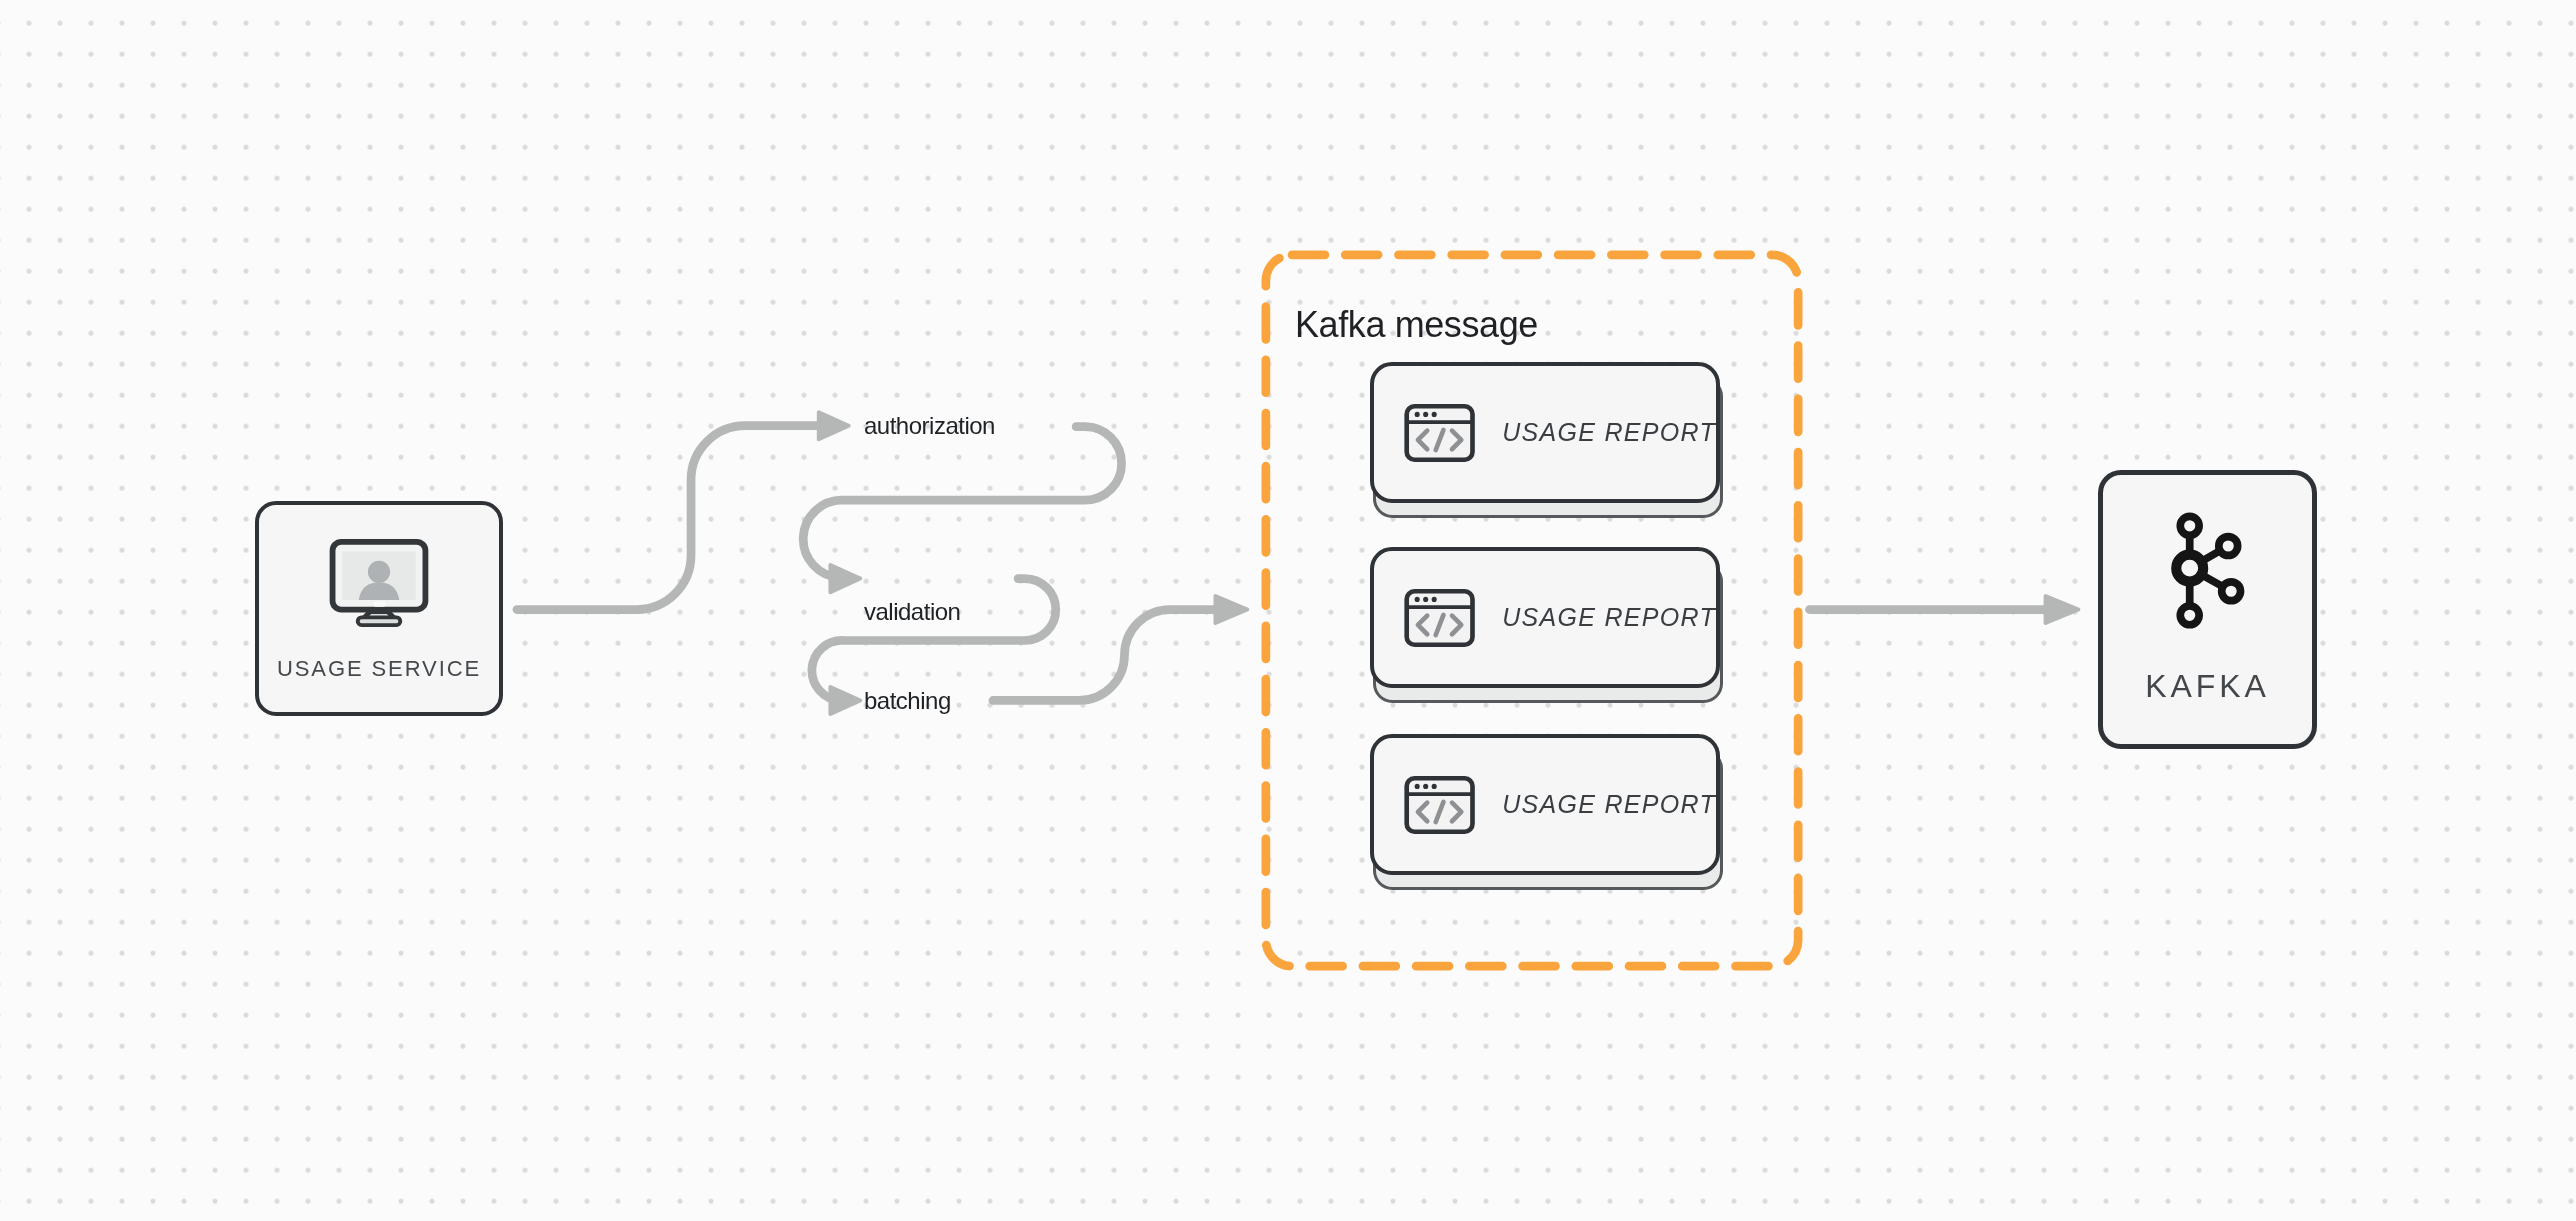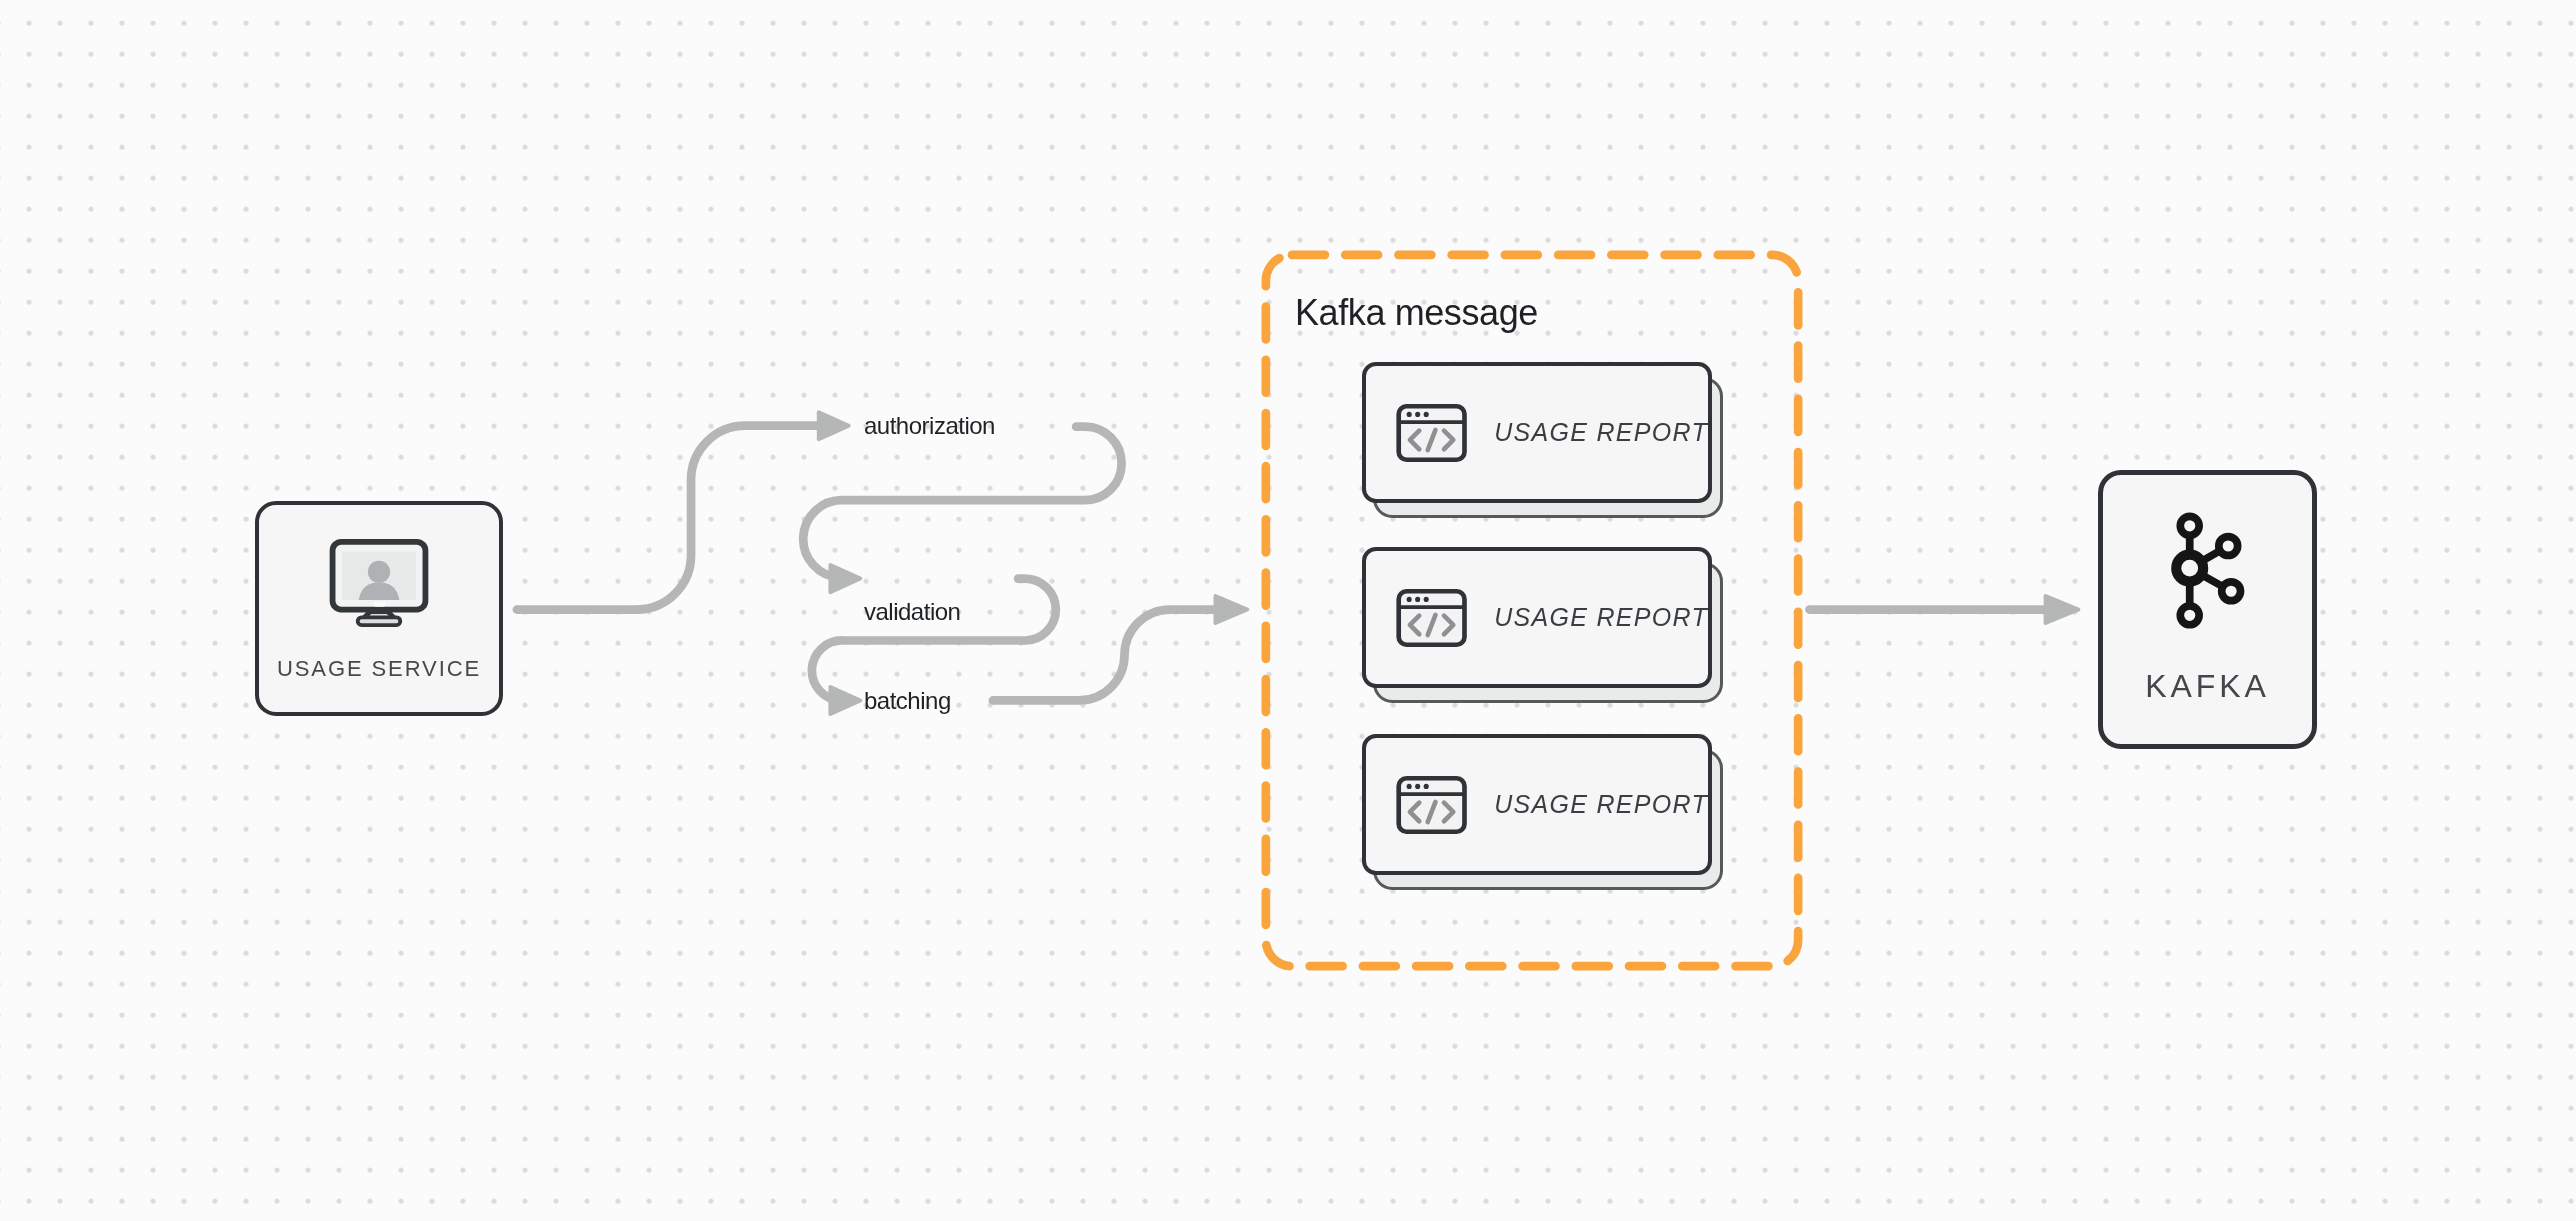--- a/index.html
+++ b/index.html
@@ -82,43 +82,43 @@
   .group-title {
     position: absolute;
     left: 34px; top: 291px;
     color: #1F2125;
     font-size: 36px;
     line-height: 45px;
     font-weight: 500;
     letter-spacing: -0.4px;
     white-space: nowrap;
   }
-  .group .group-title { top: 40px; }
+  .group .group-title { top: 52px; }
 
   .card-wrap { position: absolute; left: 97px; width: 350px; height: 141px; }
   .card-wrap.c1 { top: 112px; }
   .card-wrap.c2 { top: 297px; }
   .card-wrap.c3 { top: 484px; }
   .card-shadow {
     position: absolute;
     left: 14.5px; top: 14.5px;
     width: 100%; height: 100%;
     box-sizing: border-box;
     background: #E9EAEA;
     border: 3.9px solid #55595C;
     border-radius: 19.4px;
   }
   .card {
     position: absolute;
-    left: 4px; top: 0;
+    left: 12px; top: 0;
     width: 100%; height: 100%;
     box-sizing: border-box;
     background: #F5F6F5;
     border: 4.8px solid #2F3337;
-    border-radius: 14px;
+    border-radius: 22px;
     display: flex;
     align-items: center;
     padding-left: 30px;
   }
   .card-label {
     margin-left: 27px;
     font-style: italic;
     font-size: 25px;
     letter-spacing: 1.3px;
     color: #3A3E43;

